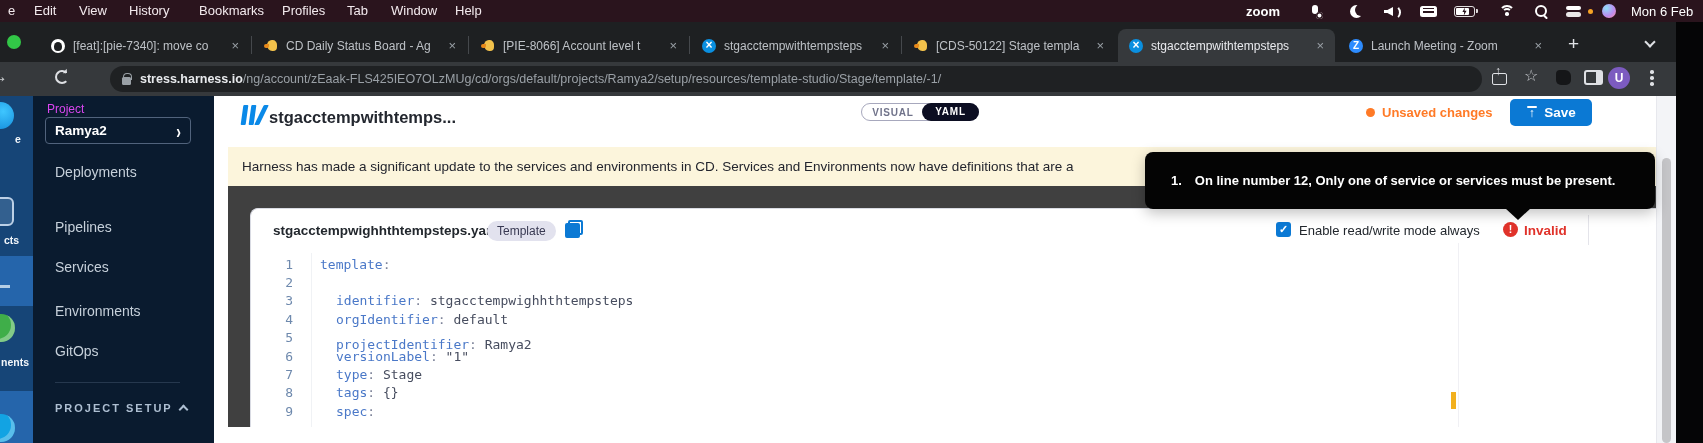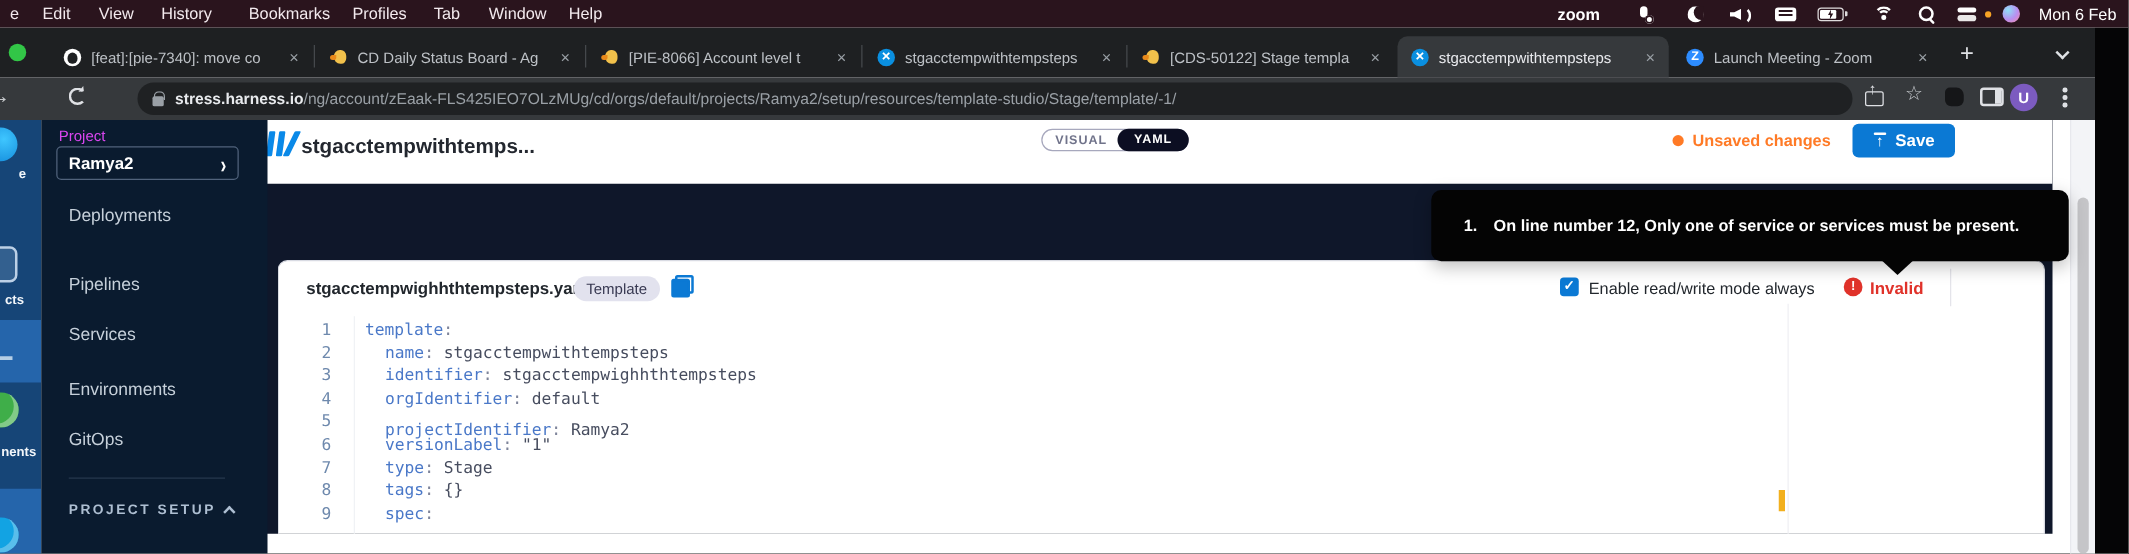--- a/index.html
+++ b/index.html
@@ -103,21 +103,21 @@
   #project-label { position:absolute; left:14px; top:6px; color:#d946ef; font-size:12px; }
   #project-select { position:absolute; left:12px; top:21px; width:146px; height:27px; border:1px solid #51637c; border-radius:4px; display:flex; align-items:center; padding:0 9px; }
   #project-name { color:#fff; font-size:13.5px; font-weight:700; flex:1; }
   #project-chev { color:#fff; font-size:14px; font-weight:700; transform:scaleY(1.4); }
   .side-item { position:absolute; left:22px; color:#c6d0da; font-size:14px; white-space:nowrap; }
   #side-div { position:absolute; left:22px; top:286px; width:125px; height:1px; background:#26384e; }
   #project-setup { position:absolute; left:22px; top:306px; color:#aebfd2; font-size:11px; font-weight:700; letter-spacing:2px; }
   #setup-chev { position:absolute; left:147px; top:310px; width:7px; height:7px; border-left:2px solid #aebfd2; border-top:2px solid #aebfd2; transform:rotate(45deg); }
 
   
-  #main { position:absolute; left:200px; top:96px; width:1442px; height:331px; background:#0f172a; overflow:hidden; }
+  #main { position:absolute; left:228px; top:96px; width:1442px; height:331px; background:#404040; overflow:hidden; }
   #page-header { position:absolute; left:0; top:0; width:1442px; height:51px; background:#fff; }
   #logo { position:absolute; left:13px; top:9px; width:26px; height:20px; }
   #logo i { position:absolute; top:0; width:4.5px; height:20px; background:#0a89e8; border-radius:1px; }
   #logo i:nth-child(1){ left:1px; transform:skewX(-8deg); }
   #logo i:nth-child(2){ left:9px; transform:skewX(-8deg); }
   #logo i:nth-child(3){ left:18px; transform:skewX(-26deg); }
   #page-title { position:absolute; left:41px; top:12px; font-size:16.5px; font-weight:700; color:#23272f; }
   #mode-toggle { position:absolute; left:633px; top:7px; width:118px; height:18px; border:1px solid #a7a8bd; border-radius:10px; background:#fff; }
   #toggle-visual { position:absolute; left:0; top:0; width:62px; height:16px; text-align:center; line-height:17px; font-size:10px; font-weight:700; letter-spacing:.8px; color:#70738a; }
   #toggle-yaml { position:absolute; right:-1px; top:-1px; width:57px; height:18px; background:#0c0e22; border-radius:10px; text-align:center; line-height:18px; font-size:10px; font-weight:700; letter-spacing:.8px; color:#fff; }
@@ -339,41 +339,43 @@
       </div>
       <div id="save-btn">
         <span class="savic">
             <b></b>
             <u>↑</u>
           </span>
         <span id="save-label">Save</span>
       </div>
     </div>
 
+    <div id="banner">
+      <div id="banner-text">Harness has made a significant update to the services and environments in CD. Services and Environments now have definitions that are a</div>
+    </div>
 
     <div id="yaml-card">
       <div id="yaml-filename">stgacctempwighhthtempsteps.yaml</div>
       <div id="yaml-badge">Template</div>
       <div class="copy-ic"></div>
       <div id="rw-check">✓</div>
       <div id="rw-label">Enable read/write mode always</div>
       <div id="invalid-ic">!</div>
       <div id="invalid-label">Invalid</div>
       <div id="hdr-vdiv"></div>
       <div id="gutter-line"></div>
       <div id="editor-vline"></div>
       <div id="warn-marker"></div>
       <div id="code-lines">
           <div class="code-line">
             <span class="ln">1</span>
             <span class="ct" style="padding-left: 0px;"><span class="yk">template</span><span class="yp">:</span></span>
           </div>
           <div class="code-line">
             <span class="ln">2</span>
-            <span class="ct" style="padding-left: 16px;"><span class="yk">name</span><span class="yp">:</span><span class="yv"> stgacctempwithtempsteps</span></span>
           </div>
           <div class="code-line">
             <span class="ln">3</span>
             <span class="ct" style="padding-left: 16px;"><span class="yk">identifier</span><span class="yp">:</span><span class="yv"> stgacctempwighhthtempsteps</span></span>
           </div>
           <div class="code-line">
             <span class="ln">4</span>
             <span class="ct" style="padding-left: 16px;"><span class="yk">orgIdentifier</span><span class="yp">:</span><span class="yv"> default</span></span>
           </div>
           <div class="code-line">

